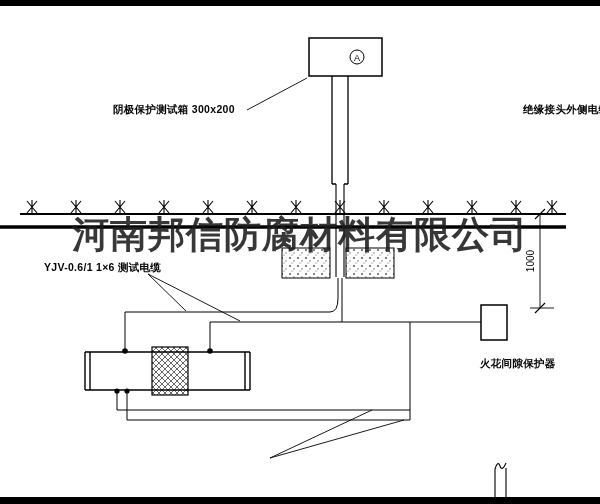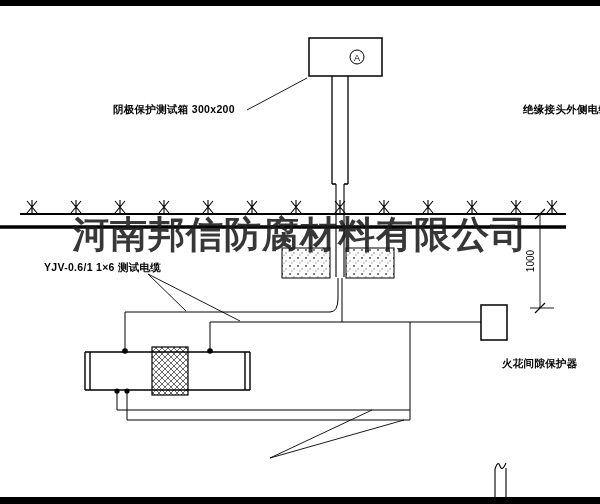--- a/index.html
+++ b/index.html
@@ -113,16 +113,16 @@
 
     <g stroke="#000" stroke-width="1.1" fill="none">
       <path d="M495,469 V497 M506,468 V497"></path>
       <path d="M495,469 Q498,460 500,466 Q502,472 506,463"></path>
     </g>
   </svg>
 
   <div class="lbl" style="left:113px;top:103px;">阴极保护测试箱 300x200</div>
   <div class="lbl" style="left:523px;top:103px;">绝缘接头外侧电缆</div>
   <div class="lbl" style="left:6px;top:261px;margin-left:38px;">YJV-0.6/1 1×6  测试电缆</div>
-  <div class="lbl" style="left:502px;top:357px;">火花间隙保护器</div>
+  <div class="lbl" style="left:480px;top:357px;">火花间隙保护器</div>
 
   <div class="watermark">河南邦信防腐材料有限公司</div>
 </div>
 
 </body></html>

